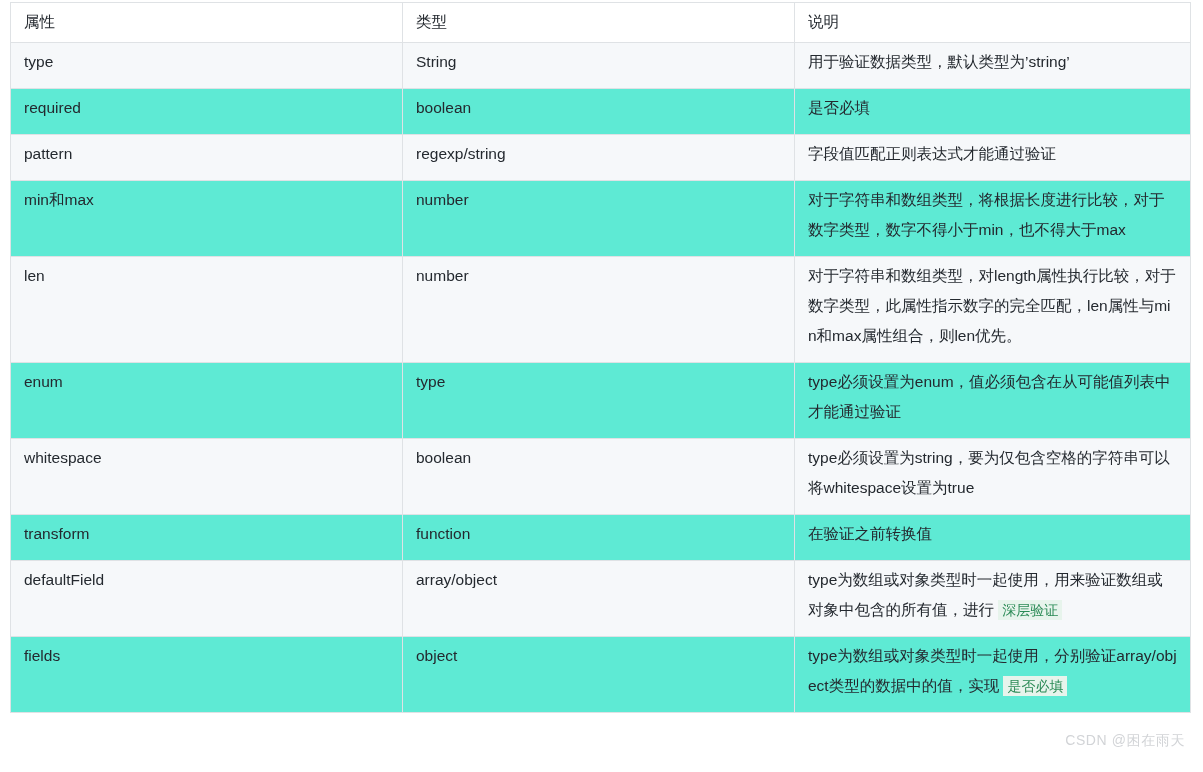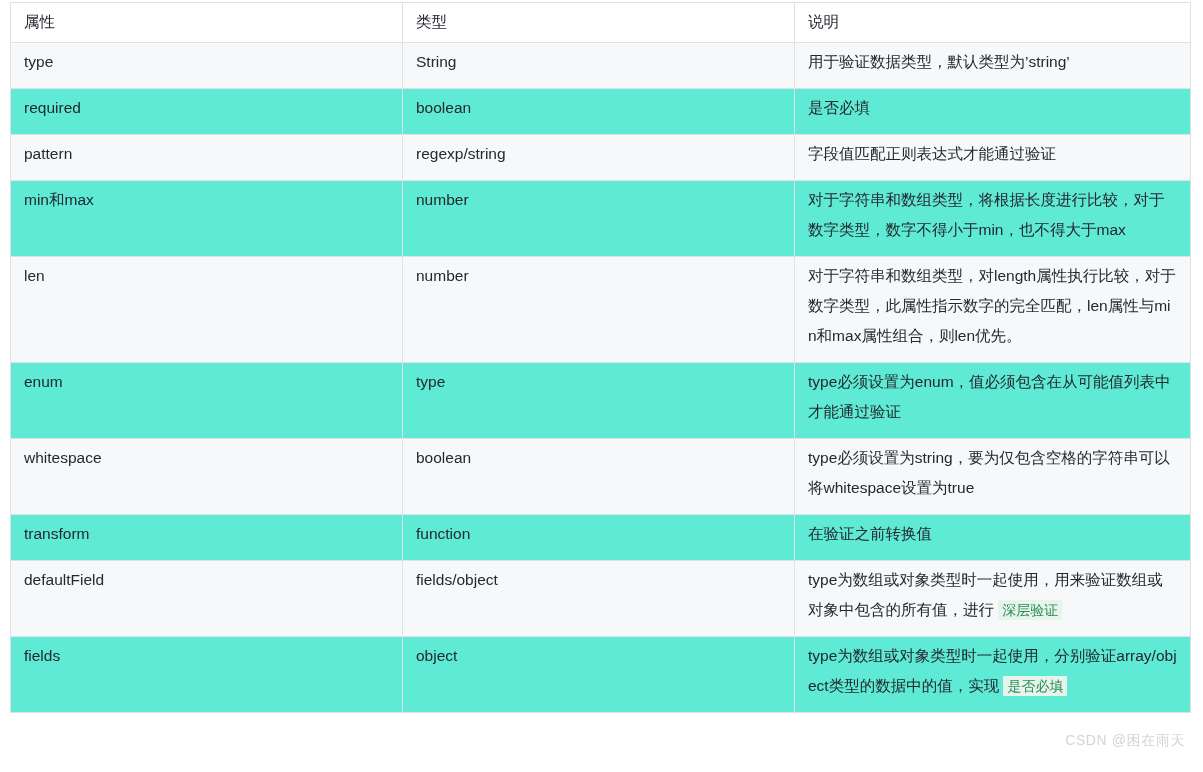--- a/index.html
+++ b/index.html
@@ -148,21 +148,21 @@
           <td class="cell-type">boolean</td>
           <td class="cell-desc">type必须设置为string，要为仅包含空格的字符串可以将whitespace设置为true</td>
         </tr>
         <tr class="even">
           <td class="cell-attr">transform</td>
           <td class="cell-type">function</td>
           <td class="cell-desc">在验证之前转换值</td>
         </tr>
         <tr class="odd">
           <td class="cell-attr">defaultField</td>
-          <td class="cell-type">fields/object</td>
+          <td class="cell-type">array/object</td>
           <td class="cell-desc"><span>type为数组或对象类型时一起使用，用来验证数组或对象中包含的所有值，进行 </span><span class="badge">深层验证</span><span></span></td>
         </tr>
         <tr class="even">
           <td class="cell-attr">fields</td>
           <td class="cell-type">object</td>
           <td class="cell-desc"><span>type为数组或对象类型时一起使用，分别验证array/object类型的数据中的值，实现 </span><span class="badge">是否必填</span><span></span></td>
         </tr>
       </tbody>
   </table>
 

